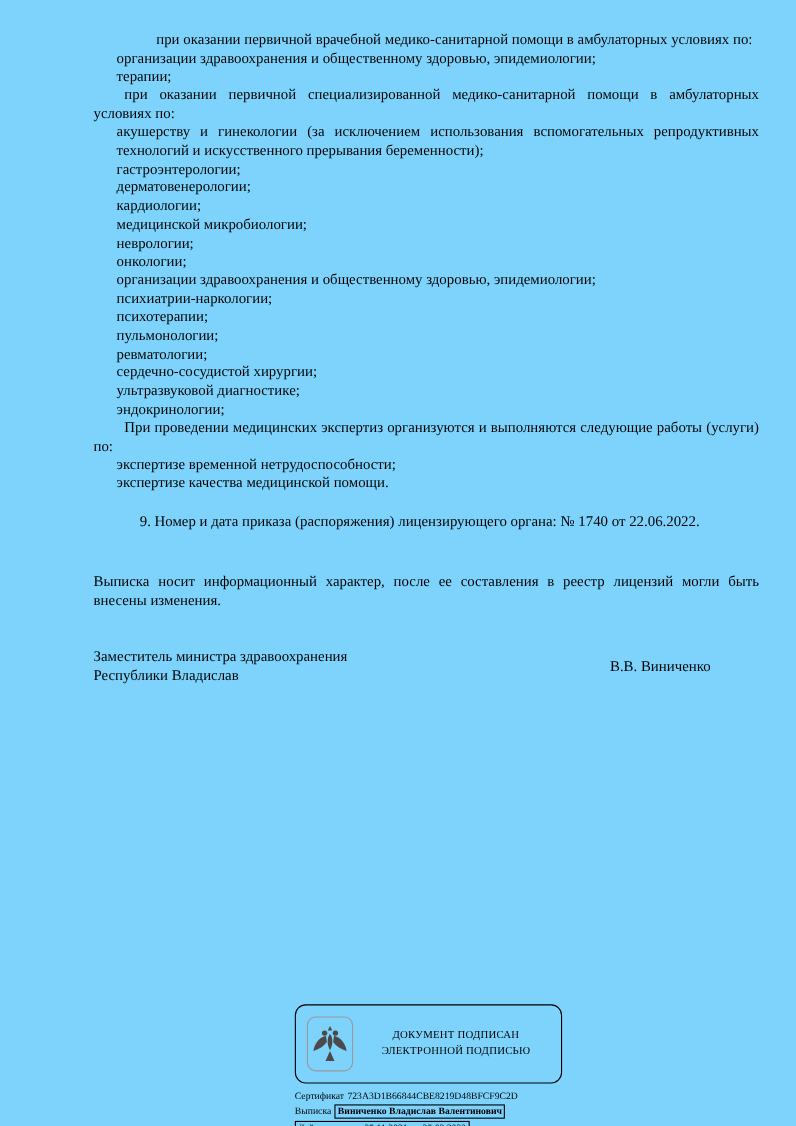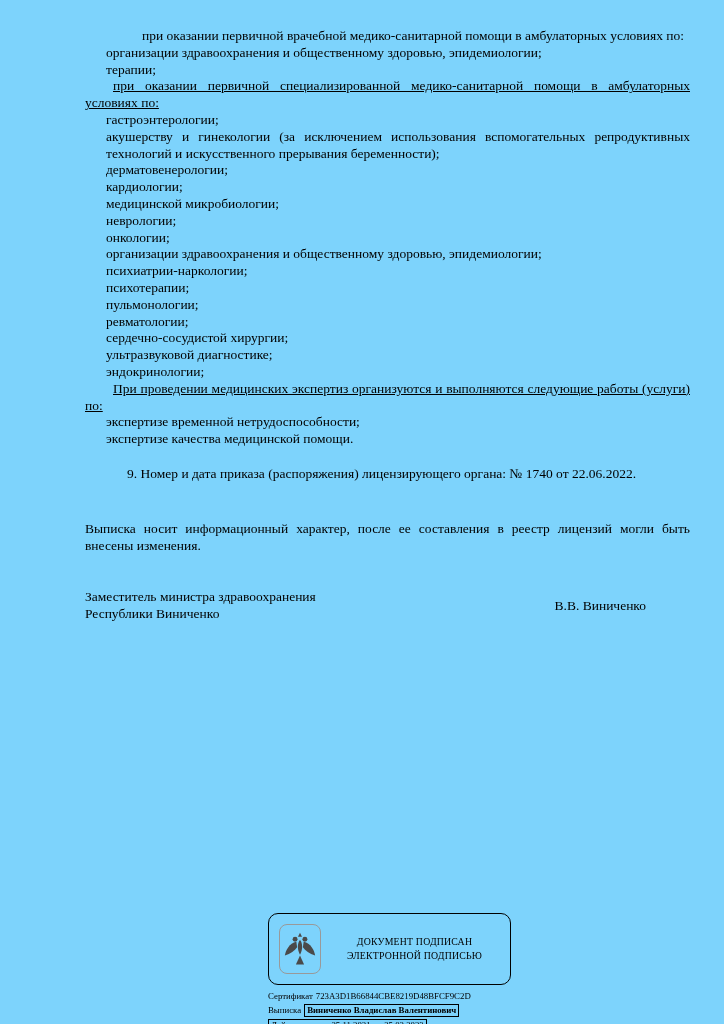--- a/index.html
+++ b/index.html
@@ -11,21 +11,21 @@
     color:#000;
     font-family:"Liberation Serif", serif;
     font-size:13.5px;
     line-height:16.8px;
     overflow:hidden;
   }
   .content{padding:28px 34px 0 85px;}
   p{margin:0;}
   .just{text-align:justify;}
   .ind1{text-indent:57px;}
-  .ind2{text-indent:28px;text-decoration:underline;}
+  .ind2{text-indent:28px;}
   .list-item{padding-left:21px;text-align:justify;}
   .order-line{margin-top:18px;text-indent:42px;}
   .note{margin-top:38px;text-align:justify;}
   .sig{margin-top:35px;display:flex;justify-content:space-between;align-items:center;}
   .sig-name{padding-right:44px;white-space:nowrap;}
 
   
   .stamp{
     position:absolute;left:268px;top:913px;width:243px;
     font-size:8.8px;line-height:12px;
@@ -51,22 +51,22 @@
 <body>
 
 <div class="page">
   <div class="content">
 
     <p class="just ind1">при оказании первичной врачебной медико-санитарной помощи в амбулаторных условиях по:</p>
     <div class="list-item">организации здравоохранения и общественному здоровью, эпидемиологии;</div>
     <div class="list-item">терапии;</div>
 
     <p class="just ind2">при оказании первичной специализированной медико-санитарной помощи в амбулаторных условиях по:</p>
+    <div class="list-item">акушерству и гинекологии (за исключением использования вспомогательных репродуктивных технологий и искусственного прерывания беременности);</div>
     <div class="list-item">гастроэнтерологии;</div>
-    <div class="list-item">акушерству и гинекологии (за исключением использования вспомогательных репродуктивных технологий и искусственного прерывания беременности);</div>
     <div class="list-item">дерматовенерологии;</div>
     <div class="list-item">кардиологии;</div>
     <div class="list-item">медицинской микробиологии;</div>
     <div class="list-item">неврологии;</div>
     <div class="list-item">онкологии;</div>
     <div class="list-item">организации здравоохранения и общественному здоровью, эпидемиологии;</div>
     <div class="list-item">психиатрии-наркологии;</div>
     <div class="list-item">психотерапии;</div>
     <div class="list-item">пульмонологии;</div>
     <div class="list-item">ревматологии;</div>
@@ -78,21 +78,21 @@
     <div class="list-item">экспертизе временной нетрудоспособности;</div>
     <div class="list-item">экспертизе качества медицинской помощи.</div>
 
     <p class="order-line">9. Номер и дата приказа (распоряжения) лицензирующего органа: № 1740 от 22.06.2022.</p>
 
     <p class="note">Выписка носит информационный характер, после ее составления в реестр лицензий могли быть внесены изменения.</p>
 
     <div class="sig">
       <div>
         <div>Заместитель министра здравоохранения</div>
-        <div>Республики Виниченко</div>
+        <div>Республики Владислав</div>
       </div>
       <div class="sig-name">В.В. Виниченко</div>
     </div>
   </div>
 
   <div class="stamp">
     <div class="stamp-box">
       <div class="emblem-wrap">
         <svg viewBox="0 0 44 48" width="36" height="42" aria-hidden="true">
           <g fill="#4a4a4a">

